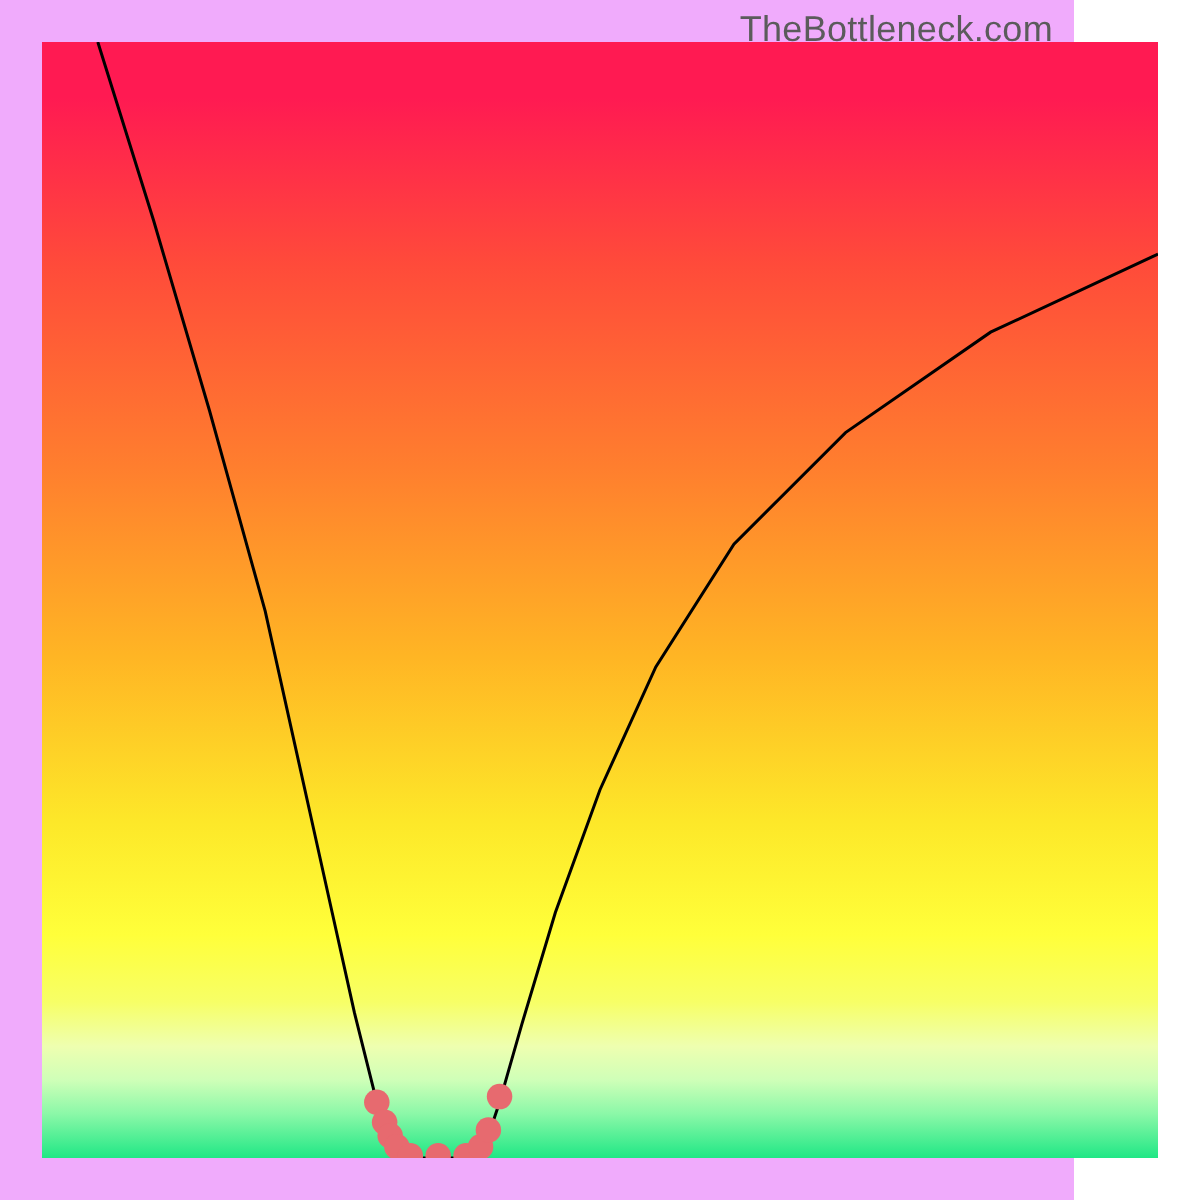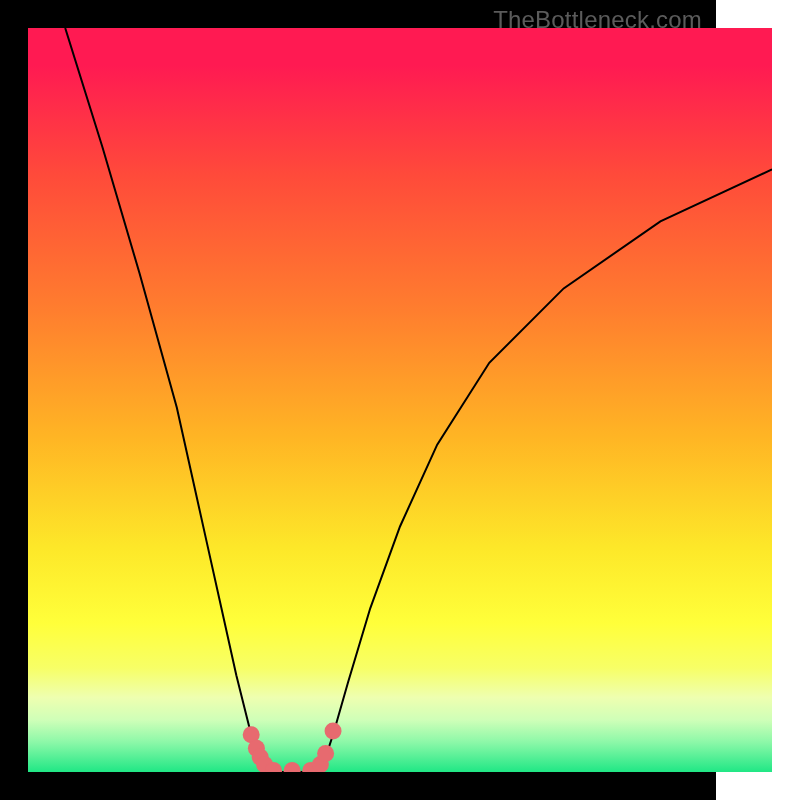--- a/index.html
+++ b/index.html
@@ -6,21 +6,21 @@
     margin: 0;
     padding: 0;
     width: 800px;
     height: 800px;
     overflow: hidden;
     font-family: Arial, Helvetica, sans-serif;
   }
   .frame {
     width: 716px;
     height: 800px;
-    background: #000000;
+    background: #f0abfc;
     position: relative;
   }
   .plot {
     position: absolute;
     left: 28px;
     top: 28px;
     width: 744px;
     height: 744px;
     overflow: hidden;
   }

